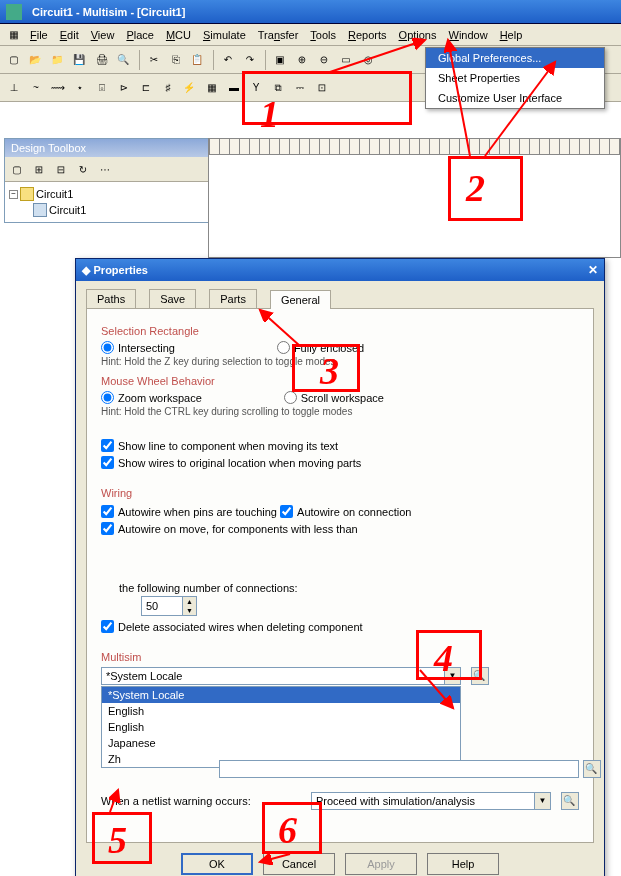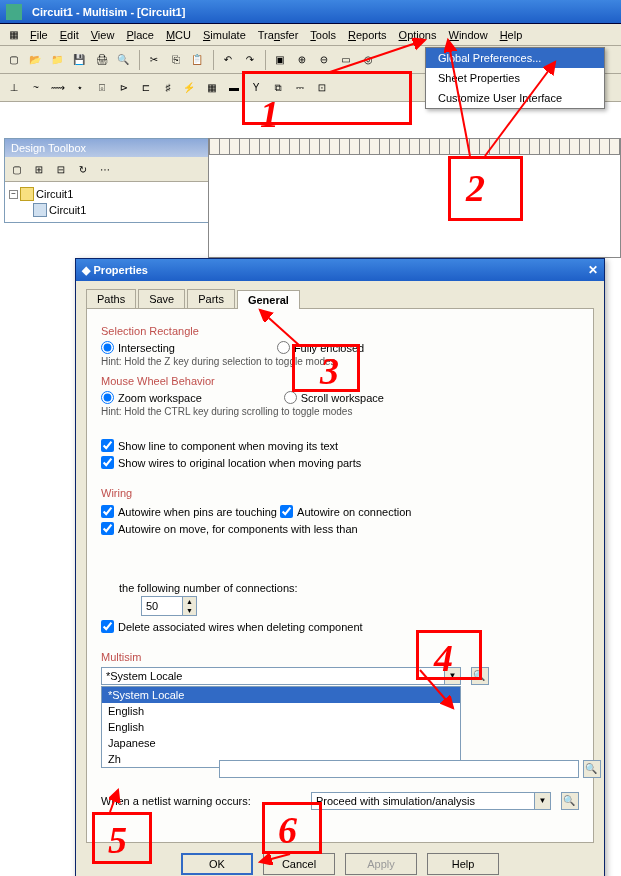--- a/index.html
+++ b/index.html
@@ -40,22 +40,22 @@
 .dots { position: absolute; top: 16px; left: 0; right: 0; bottom: 0; background-image: radial-gradient(#999 0.5px, transparent 0.5px); background-size: 8px 8px; }
 
 
 .dialog { position: absolute; left: 75px; top: 258px; width: 530px; background: #ece9d8; border: 1px solid #0a246a; box-shadow: 2px 2px 6px rgba(0,0,0,0.3); z-index: 60; }
 .dialog-title { background: linear-gradient(#3d85e0, #1e5fc7); color: #fff; padding: 4px 6px; display: flex; align-items: center; justify-content: space-between; font-weight: bold; }
 .dialog-close { color: #fff; cursor: default; font-size: 12px; }
 .dialog-body { padding: 8px 10px; }
 
 
 .tabs { display: flex; border-bottom: 1px solid #aca899; }
-.tab { padding: 3px 10px; border: 1px solid #aca899; border-bottom: none; background: #ece9d8; margin-right: 2px; cursor: default; }
-.tab.active { background: #fdfdfb; position: relative; top: 1px; font-weight: bold; }
+.tab { padding: 3px 10px; border: 1px solid #aca899; border-bottom: none; background: #ece9d8; margin-right: 13px; cursor: default; }
+.tab.active { background: #fdfdfb; position: relative; top: 1px; }
 .tabpanel { background: #fdfdfb; border: 1px solid #aca899; border-top: none; padding: 10px 14px 0; }
 
 .section-title { color: #c0504d; margin: 6px 0 4px; }
 .row { display: flex; align-items: center; gap: 6px; margin: 2px 0; }
 .hint { color: #555; font-size: 10px; margin: 2px 0 8px 0; }
 .radio, .chk { display: inline-flex; align-items: center; gap: 4px; }
 .chk input, .radio input { margin: 0; }
 
 .spinner { display: inline-flex; border: 1px solid #7f9db9; }
 .spinner input { width: 40px; border: none; padding: 2px 4px; font-size: 11px; }

